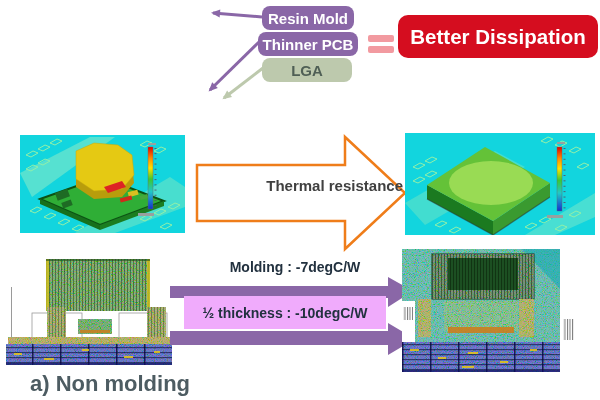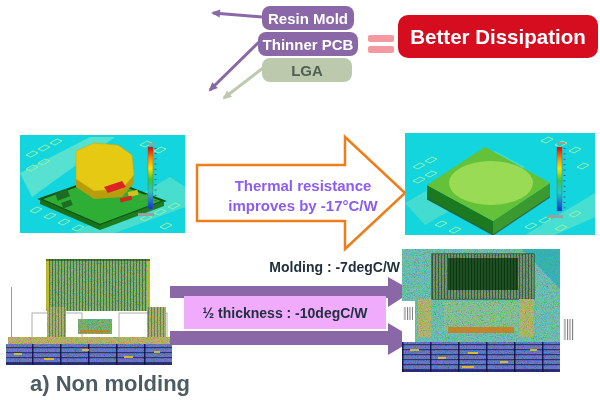--- a/index.html
+++ b/index.html
@@ -21,24 +21,24 @@
        font-size:15px;font-weight:bold;}
   .tag-purple{background:#8a67a7;color:#fff;}
   .tag-sage{background:#bdc9ad;color:#4f5f55;}
   .eq{left:368px;top:35px;width:26px;height:18px;}
   .eq div{height:7px;border-radius:2px;background:#f29aa0;}
   .eq div+div{margin-top:4px;}
   .badge{left:398px;top:15px;width:200px;height:43px;border-radius:10px;background:#d50d1f;
          color:#fff;font-size:20.5px;font-weight:bold;display:flex;align-items:center;
          justify-content:center;}
   
-  .flow-text{left:203px;top:176px;width:200px;color:#8b5cf6;font-size:15px;font-weight:bold;
-             line-height:1.35;text-align:center;}
-  
-  .arrow-label{color:#22313f;font-size:14px;font-weight:bold;text-align:right;}
+  .flow-text{left:203px;top:176px;width:200px;color:#404040;font-size:15px;font-weight:bold;
+             line-height:1.35;text-align:right;}
+  
+  .arrow-label{color:#22313f;font-size:14px;font-weight:bold;text-align:center;}
   .half-box{left:184px;top:296px;width:202px;height:33px;background:#f0abfc;display:flex;
             align-items:center;justify-content:center;}
   .caption{color:#4d5c62;font-size:22px;font-weight:bold;text-align:center;}
   svg{display:block;}
 </style>
 </head>
 <body>
 
 <svg width="0" height="0" style="position:absolute" aria-hidden="true">
   <defs>
@@ -154,21 +154,20 @@
     </g>
     <rect x="128" y="8" width="8" height="2" fill="#98a0a0"></rect>
     <rect x="118" y="78" width="16" height="3" fill="#98a0a0"></rect>
   </svg>
 
   <svg class="abs" style="left:195px;top:133px" width="215" height="120" viewBox="0 0 215 120">
     <polygon points="2,32 150,32 150,4 210,60 150,116 150,88 2,88" fill="#ffffff" stroke="#ef7d1a" stroke-width="2.5"></polygon>
   </svg>
   <div class="abs flow-text">
     <span>Thermal resistance</span><br>
-    <span>improves by -17°C/W</span>
   </div>
 
   <svg class="abs" style="left:405px;top:133px" width="190" height="102" viewBox="0 0 190 102">
     <rect width="190" height="102" fill="#12d5de"></rect>
     <polygon points="0,70 90,18 120,34 20,92" fill="#8ce8bc" opacity="0.4"></polygon>
     <polygon points="120,102 190,60 190,84 150,102" fill="#9aeec4" opacity="0.4"></polygon>
     <use href="#rhomb" x="8" y="30"></use>
       <use href="#rhomb" x="20" y="24"></use>
       <use href="#rhomb" x="8" y="44"></use>
     <use href="#rhomb" x="20" y="38"></use>

